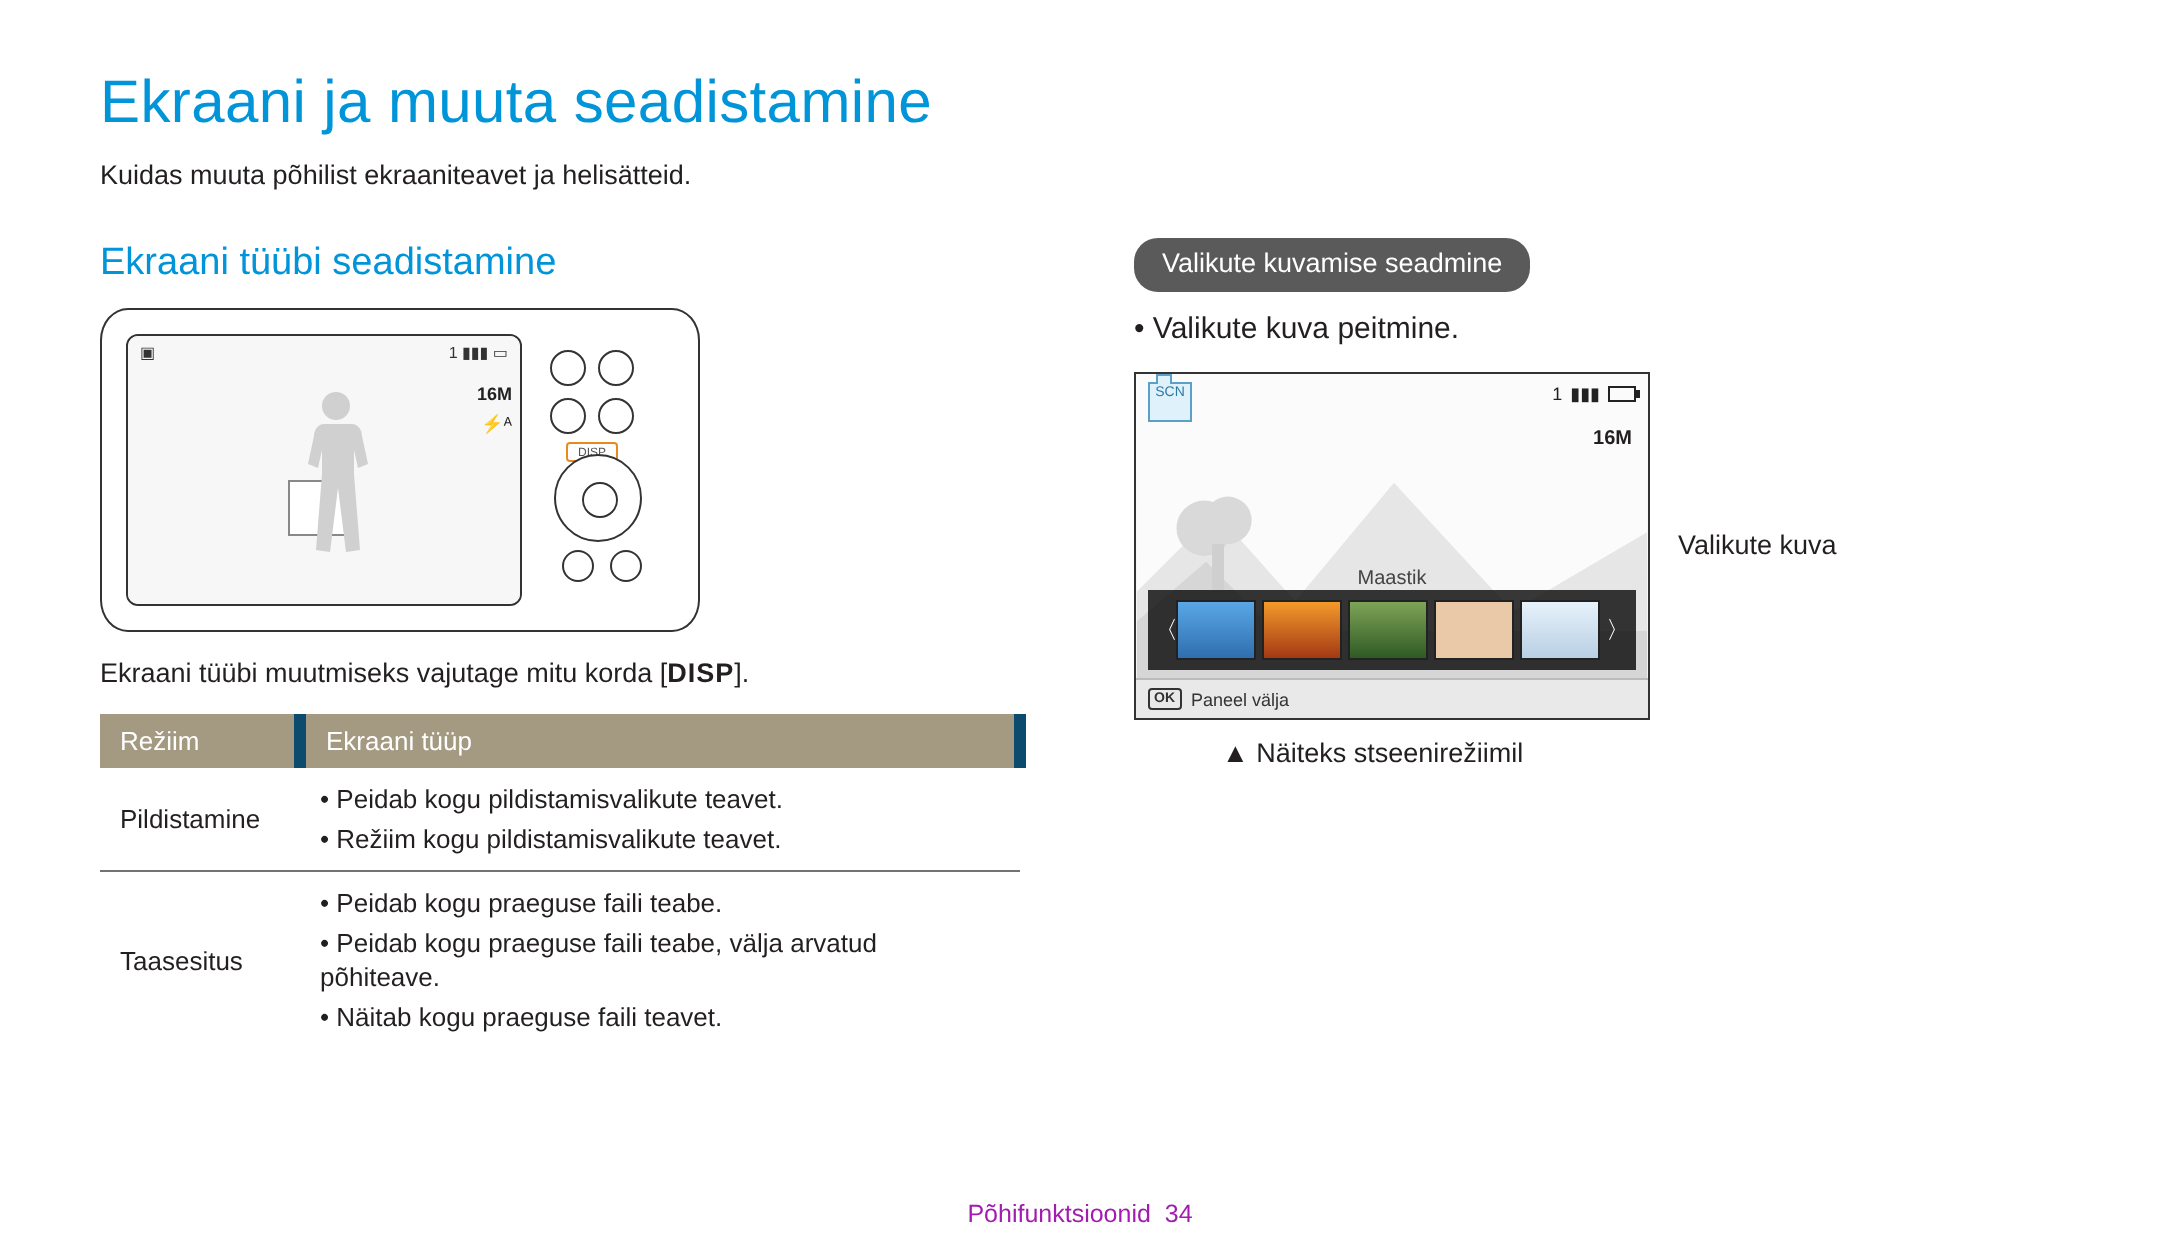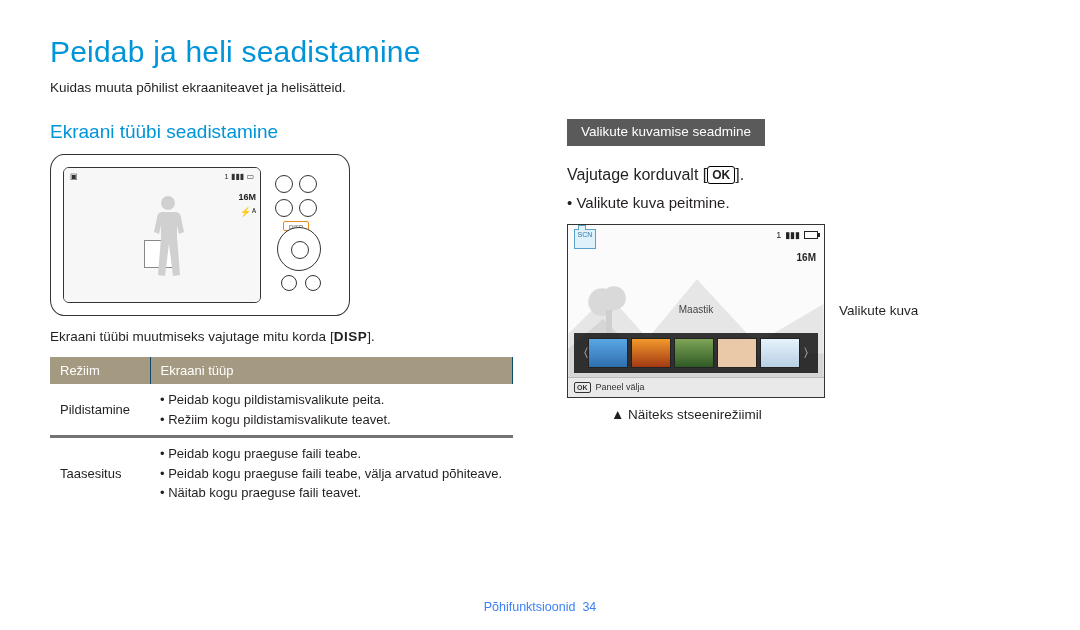--- a/index.html
+++ b/index.html
@@ -103,41 +103,41 @@
     border-collapse: collapse;
     font-size: 13px;
     margin-top: 10px;
   }
   table.modes th {
     background:#a49a82;
     color:#fff;
     font-weight:400;
     text-align:left;
     padding:5px 10px;
-    border-right:1px solid #0c4a6e;
+    border-right:6px solid #0c4a6e;
   }
   table.modes th:first-child { width:100px; }
   table.modes td {
     padding:6px 10px;
     vertical-align:middle;
-    border-top:3px solid #737373;
+    border-top:1px solid #737373;
   }
   table.modes tr:first-child td { border-top:none; }
   table.modes ul { list-style:none; padding:0; }
   table.modes ul li::before { content:"• "; }
   table.modes ul li { padding:1px 0; }
 
   
   .pill {
     display:inline-block;
     background:#5a5a5a;
     color:#fff;
     font-size:13.5px;
     padding:4px 14px 5px 14px;
-    border-radius:0;
+    border-radius:12px;
     margin-bottom:8px;
   }
   .press-line {
     font-size:16px;
     margin:10px 0 6px 0;
   }
   .ok-key {
     display:inline-block;
     border:1.5px solid #000;
     border-radius:3px;
@@ -173,21 +173,21 @@
   .scene .batt { font-size:9px; color:#222; display:flex; gap:4px; align-items:center;}
   .scene .batt .b { width:14px; height:8px; border:1px solid #222; position:relative;}
   .scene .batt .b::after{content:"";position:absolute;right:-3px;top:1px;width:2px;height:4px;background:#222;}
   .scene .mres { position:absolute; right:8px; top:26px; font-size:10px; font-weight:700;}
   .landscape {
     position:absolute; left:0; right:0; top:0; bottom:0;
   }
   .landscape svg { width:100%; height:100%; }
   .label-maastik {
     position:absolute; left:50%; transform:translateX(-50%);
-    top:78px; font-size:10px; color:#444;
+    top:96px; font-size:10px; color:#444;
   }
   .filmstrip {
     position:absolute; left:6px; right:6px; bottom:24px; height:40px;
     background:rgba(0,0,0,0.78);
     display:flex; align-items:center; padding:0 14px; gap:3px;
   }
   .filmstrip .arrow {
     color:#fff; font-size:12px; position:absolute; top:12px;
   }
   .filmstrip .arrow.l { left:3px; }
@@ -206,27 +206,27 @@
   .bottombar .okmini{
     border:1px solid #333; font-size:7px; padding:0 2px; border-radius:2px; font-weight:700;
   }
   .caption-r {
     font-size:13.5px;
   }
   .example-note { margin:8px 0 0 44px; font-size:13.5px;}
 
   .footer {
     position:absolute; left:0; right:0; bottom:14px;
-    text-align:center; font-size:12.5px; color:#3b82f6;
+    text-align:center; font-size:12.5px; color:#a21caf;
   }
 </style>
 </head>
 <body>
 
-<h1 class="page-title">Peidab ja heli seadistamine</h1>
+<h1 class="page-title">Ekraani ja muuta seadistamine</h1>
 <p class="page-sub">Kuidas muuta põhilist ekraaniteavet ja helisätteid.</p>
 
 <div class="columns">
 
   <div class="col">
     <h2 class="section-title">Ekraani tüübi seadistamine</h2>
 
     <div class="camera">
       <div class="lcd">
         <div class="sky"></div>
@@ -266,21 +266,21 @@
         <tr>
           <th>Režiim</th>
           <th>Ekraani tüüp</th>
         </tr>
       </thead>
       <tbody>
         <tr>
           <td>Pildistamine</td>
           <td>
             <ul>
-              <li>Peidab kogu pildistamisvalikute peita.</li>
+              <li>Peidab kogu pildistamisvalikute teavet.</li>
               <li>Režiim kogu pildistamisvalikute teavet.</li>
             </ul>
           </td>
         </tr>
         <tr>
           <td>Taasesitus</td>
           <td>
             <ul>
               <li>Peidab kogu praeguse faili teabe.</li>
               <li>Peidab kogu praeguse faili teabe, välja arvatud põhiteave.</li>
@@ -288,23 +288,20 @@
             </ul>
           </td>
         </tr>
       </tbody>
     </table>
   </div>
 
   <div class="col">
     <span class="pill">Valikute kuvamise seadmine</span>
 
-    <p class="press-line">
-      <span>Vajutage korduvalt [</span><span class="ok-key">OK</span><span>].</span>
-    </p>
 
     <ul class="plain">
       <li>Valikute kuva peitmine.</li>
     </ul>
 
     <div class="scene-wrap">
       <div class="scene">
         <div class="landscape">
           <svg viewBox="0 0 258 174">
             <rect width="258" height="174" fill="#fbfbfb"></rect>

